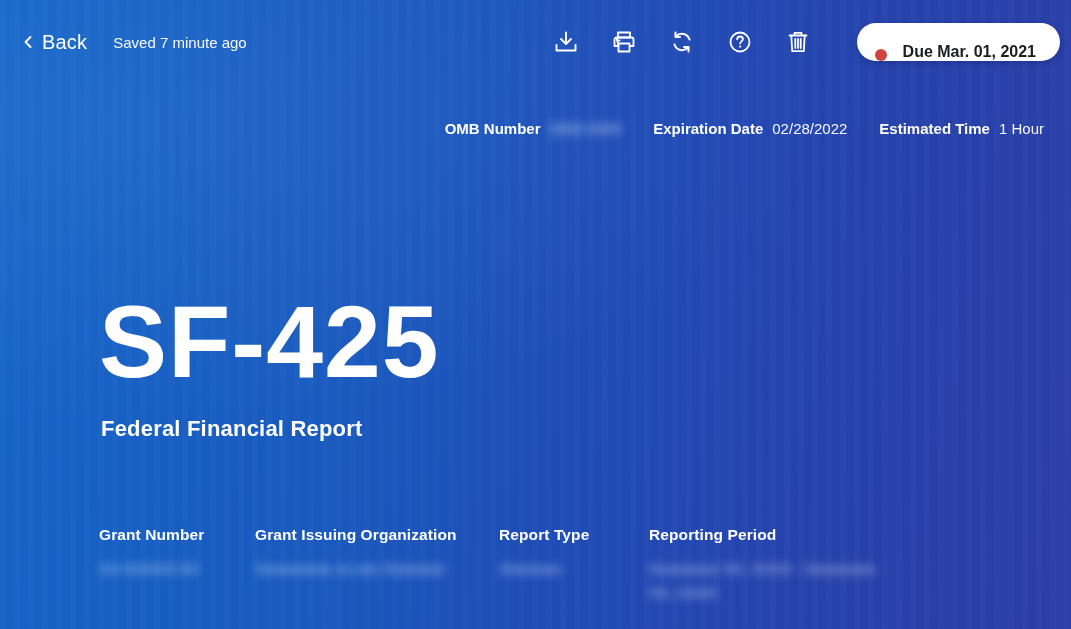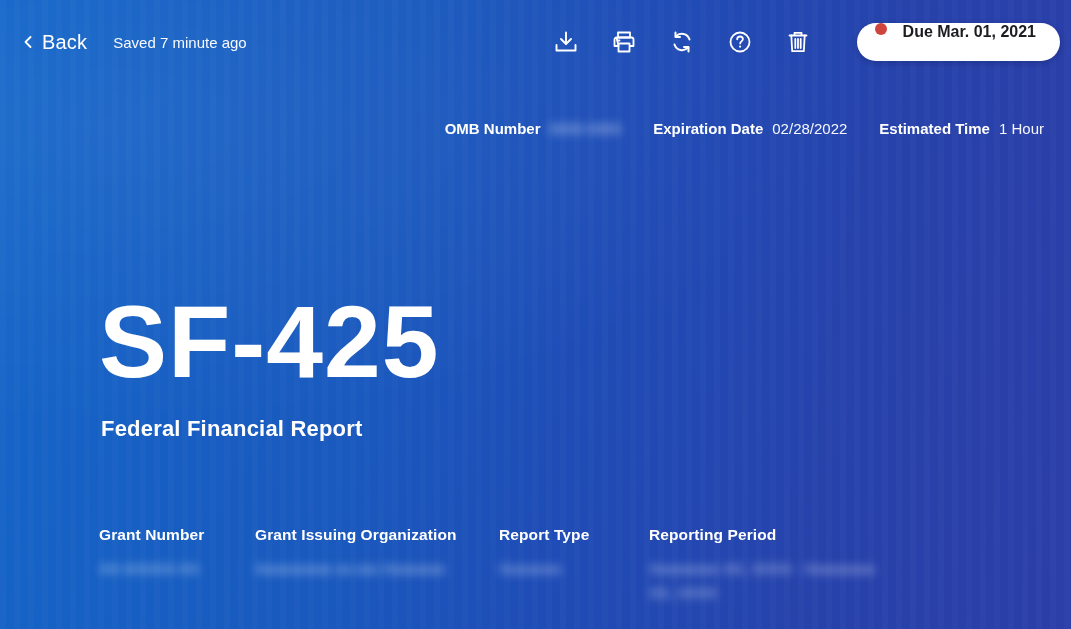--- a/index.html
+++ b/index.html
@@ -29,21 +29,21 @@
   .back-btn .chev{width:12px;height:12px;display:inline-block;}
   .back-label{font-size:20px;font-weight:normal;letter-spacing:.2px;}
   .saved-status{font-size:15px;color:rgba(255,255,255,.97);}
   .topbar-right{display:flex;align-items:center;}
   .icon-btn{
     width:44px;height:44px;display:flex;align-items:center;justify-content:center;
     background:none;border:none;cursor:pointer;margin:0 7px;padding:0;color:#fff;
   }
   .icon-btn svg{display:block;}
   .due-pill{
-    margin-left:30px;display:flex;align-items:flex-start;gap:16px;
+    margin-left:30px;display:flex;align-items:flex-end;gap:16px;
     background:#fff;border:none;border-radius:22px;height:38px;padding:0 24px 0 18px;
     box-shadow:0 2px 6px rgba(0,10,60,.25);cursor:pointer;
   }
   .due-dot{width:12px;height:12px;border-radius:50%;background:#cf453d;flex:0 0 auto;}
   .due-label{font-size:16px;font-weight:bold;color:#1c1d21;white-space:nowrap;}
 
   
   .meta-row{
     position:absolute;top:120px;left:0;right:0;
     display:flex;justify-content:flex-end;align-items:baseline;gap:32px;

